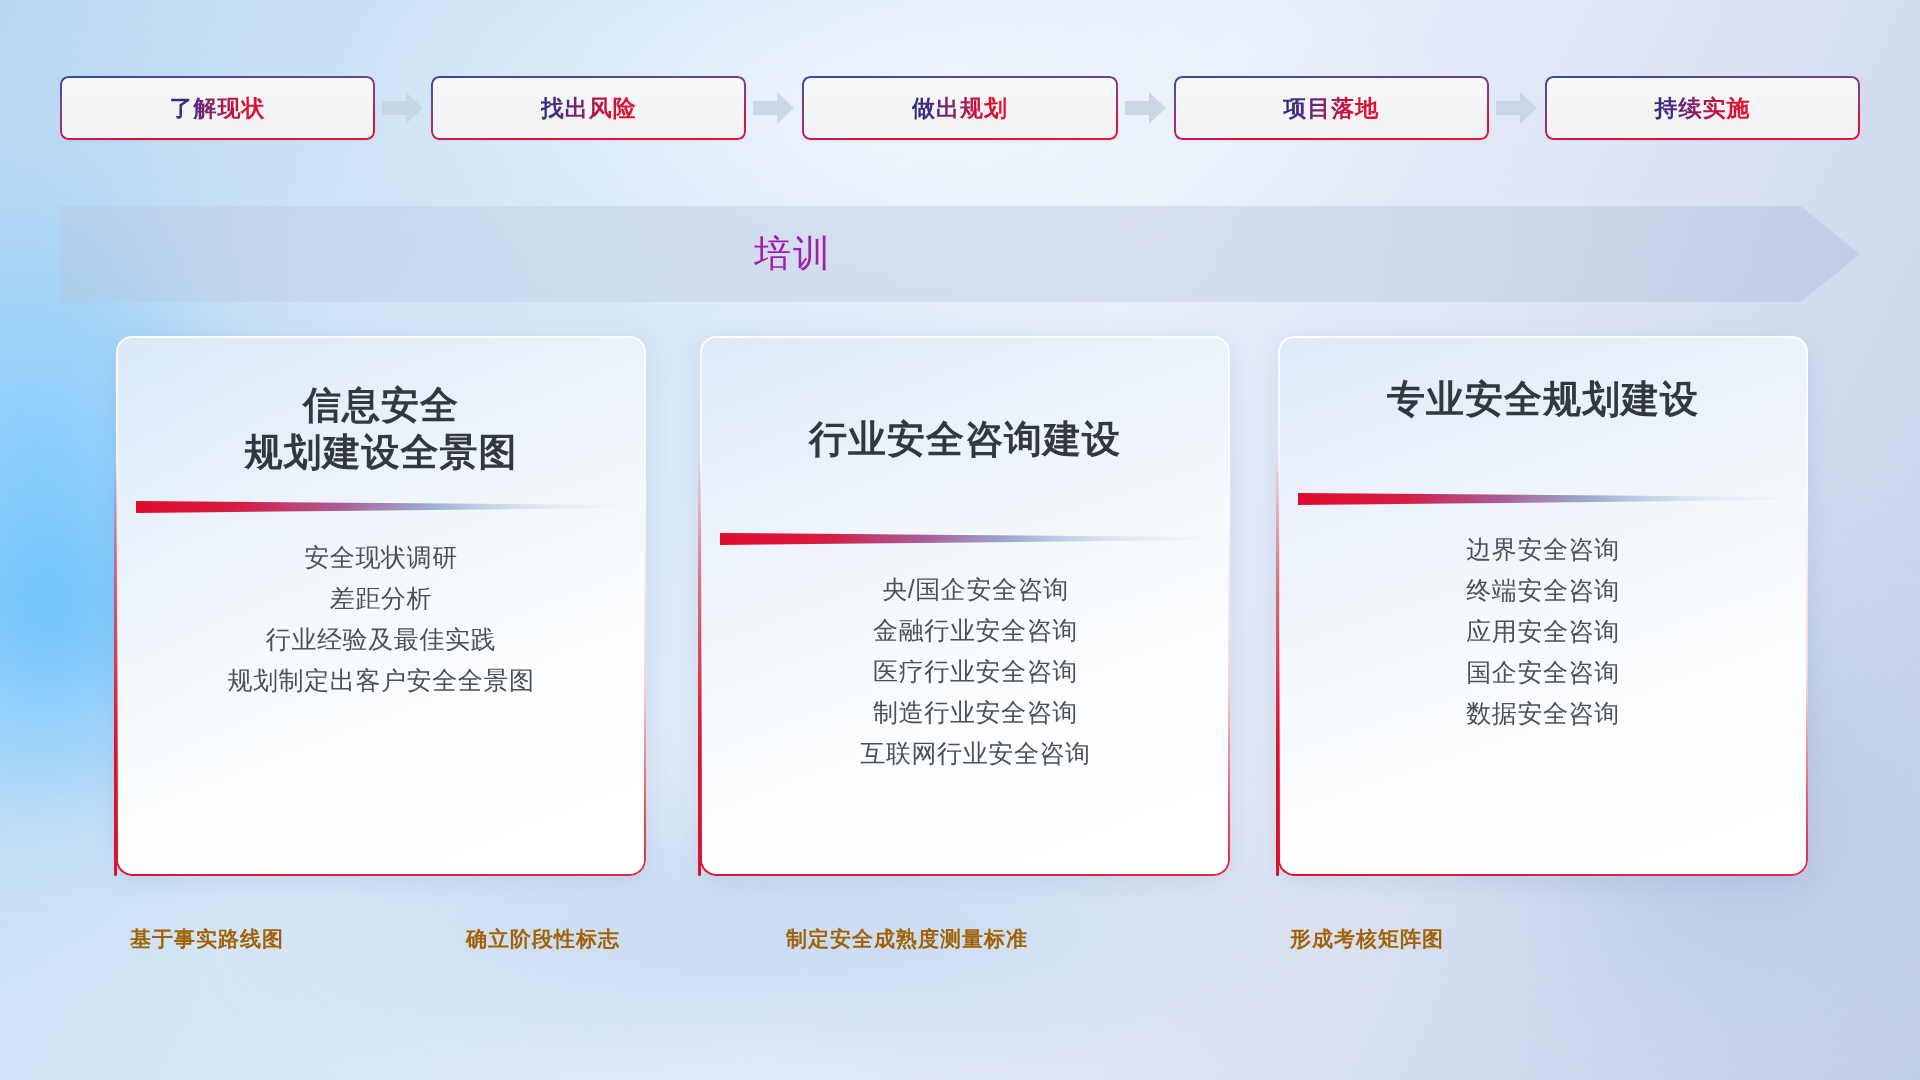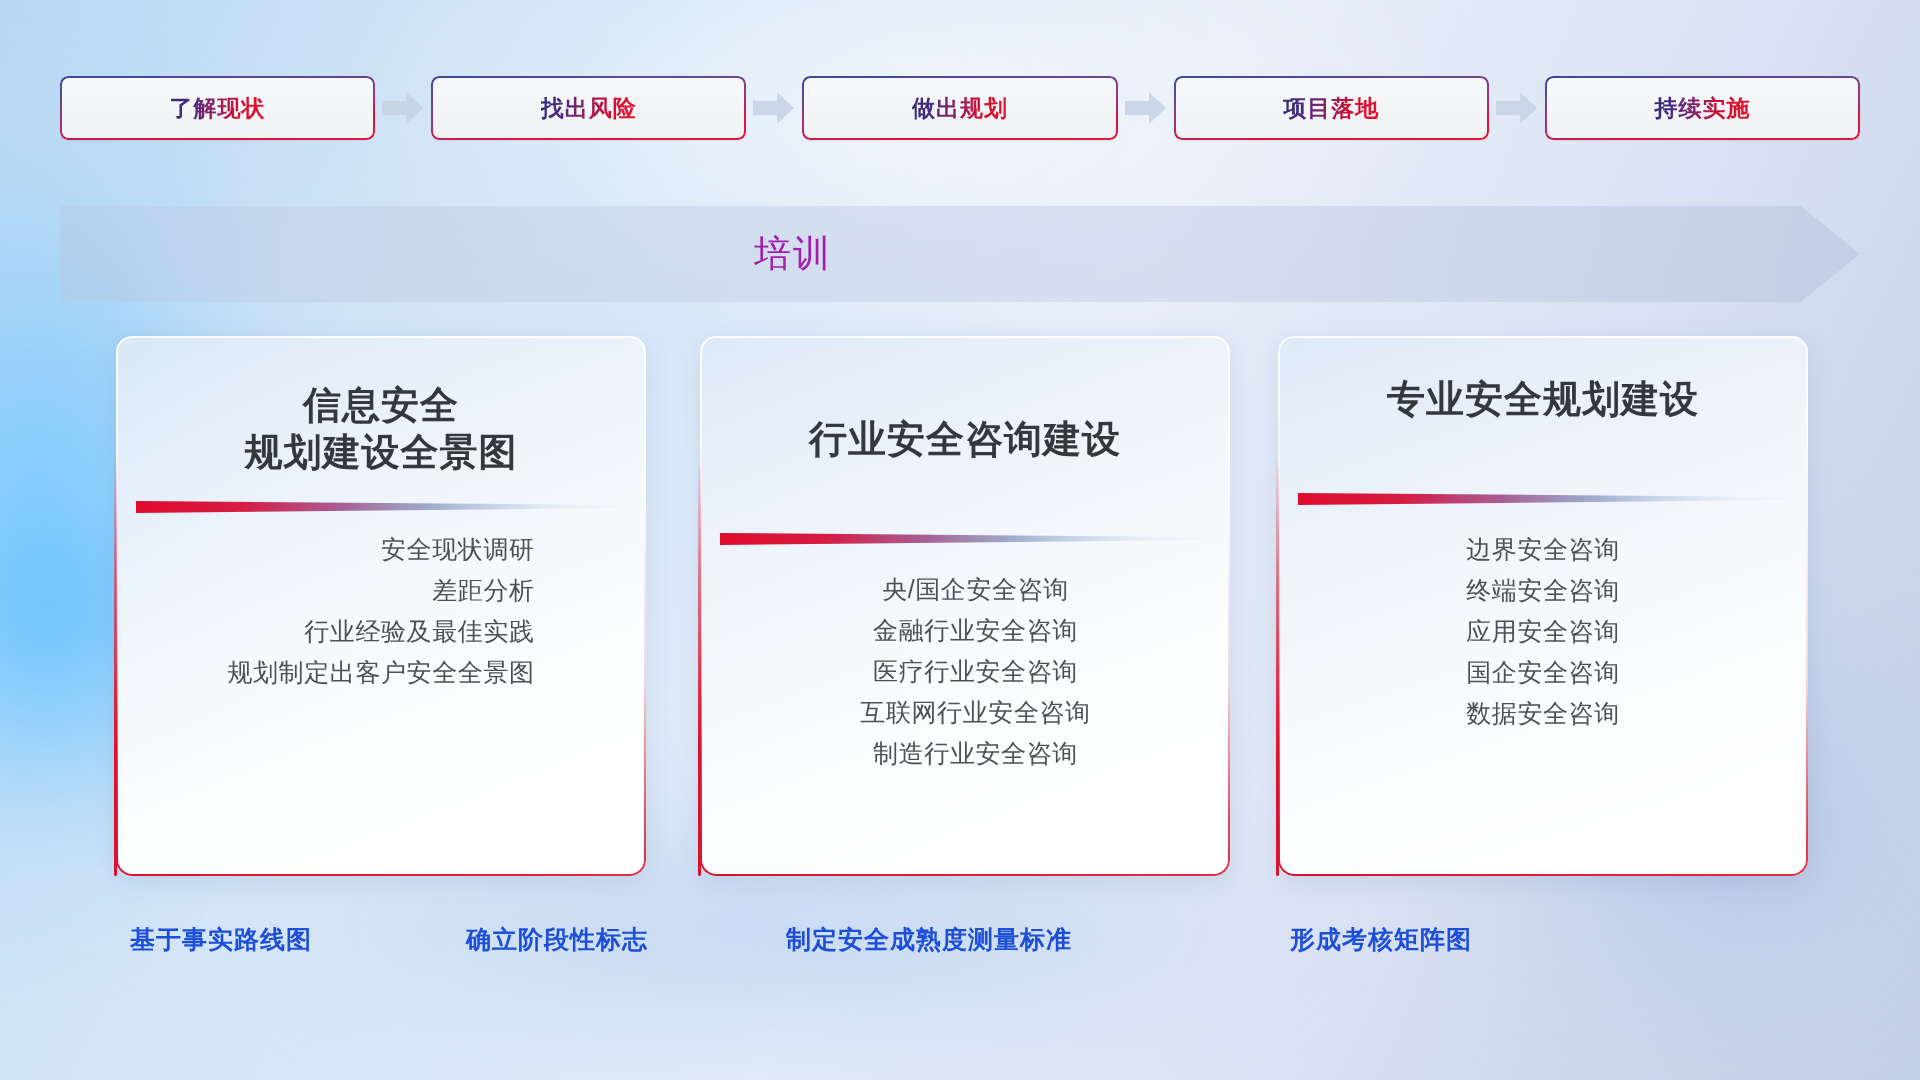--- a/index.html
+++ b/index.html
@@ -222,44 +222,44 @@
     color: #4a5056;
     line-height: 41px;
     letter-spacing: 0.6px;
     white-space: nowrap;
   }
 
   
   #card-0 { left: 116px; width: 530px; padding-left: 20px; }
   #card-0 .card-title { margin-top: 46px; }
   #card-0 .card-divider { margin-top: 22px; }
-  #card-0 .card-list { margin-top: 14px; align-items: flex-end; }
+  #card-0 .card-list { margin-top: 22px; }
 
   #card-1 { left: 700px; width: 530px; }
   #card-1 .card-title { margin-top: 80px; }
   #card-1 .card-divider { margin-top: 66px; }
   #card-1 .card-list { margin-top: 22px; margin-left: 21px; }
 
   #card-2 { left: 1278px; width: 530px; }
   #card-2 .card-title { margin-top: 40px; }
   #card-2 .card-divider { margin-top: 66px; }
   #card-2 .card-list { margin-top: 22px; }
 
   
   #footnotes {
     position: absolute;
     left: 0; top: 918px;
     width: 1920px; height: 42px;
   }
   .footnote {
     position: absolute;
     top: 0;
-    font-size: 25px;
+    font-size: 21px;
     font-weight: 700;
-    color: #1d4ed8;
+    color: #a16207;
     letter-spacing: 1px;
     white-space: nowrap;
     line-height: 42px;
   }
   #footnote-0 { left: 130px; }
   #footnote-1 { left: 466px; }
   #footnote-2 { left: 786px; }
   #footnote-3 { left: 1290px; }
 </style>
 </head>
@@ -381,22 +381,22 @@
               <stop offset="100%" stop-color="#d9e6f3" stop-opacity="0.05"></stop>
             </linearGradient>
           </defs>
           <path d="M2 4 L494 8 L494 11 L2 16 Z" fill="url(#divGrad1)"></path>
         </svg>
       </div>
       <div class="card-list">
         <div class="card-list-item">央/国企安全咨询</div>
         <div class="card-list-item">金融行业安全咨询</div>
         <div class="card-list-item">医疗行业安全咨询</div>
+        <div class="card-list-item">制造行业安全咨询</div>
         <div class="card-list-item">互联网行业安全咨询</div>
-        <div class="card-list-item">制造行业安全咨询</div>
       </div>
     </div>
   </div>
 
   <div class="card" id="card-2">
     <div class="card-surface"></div>
     <div class="card-edge-left"></div>
     <div class="card-inner">
       <div class="card-title">专业安全规划建设</div>
       <div class="card-divider">

